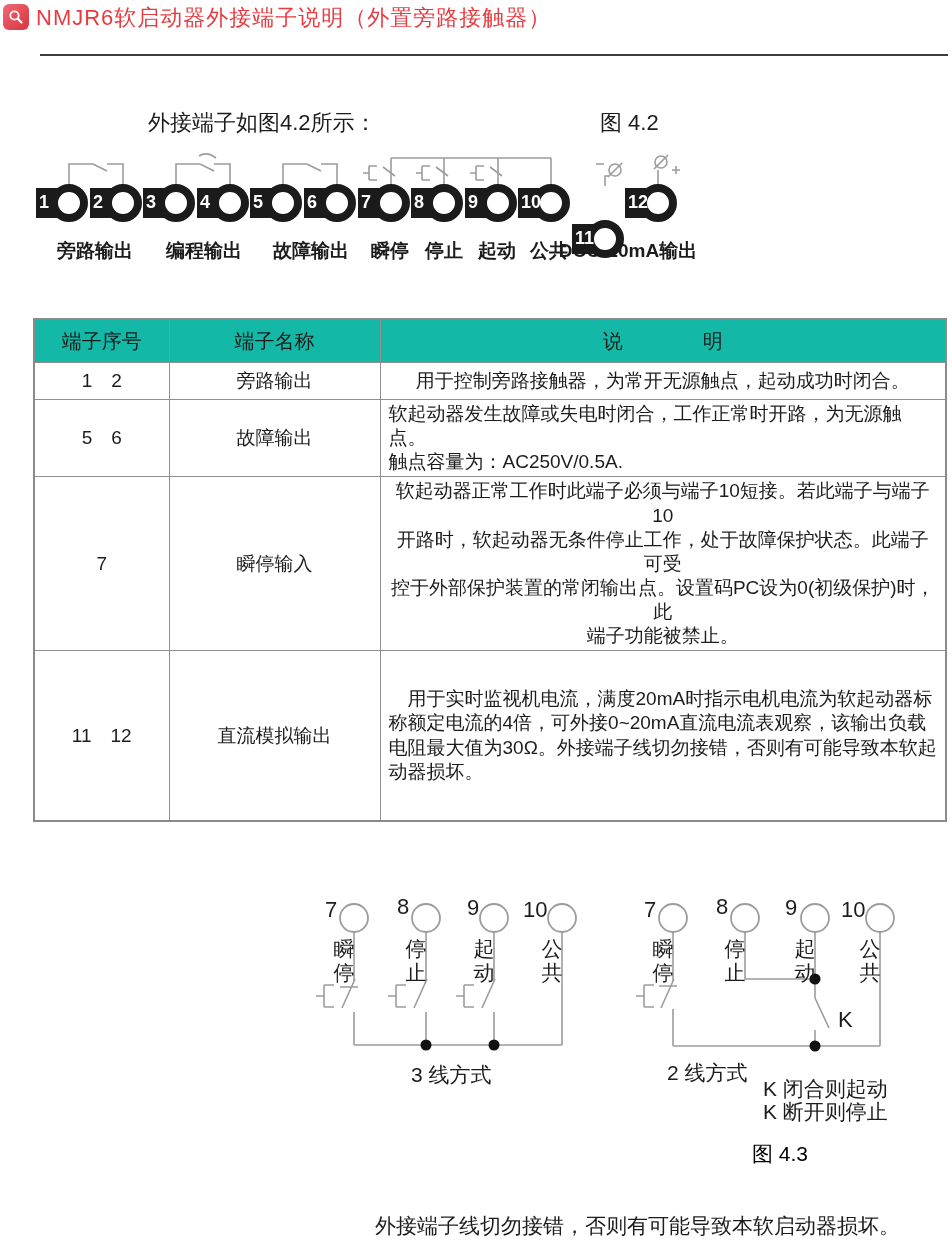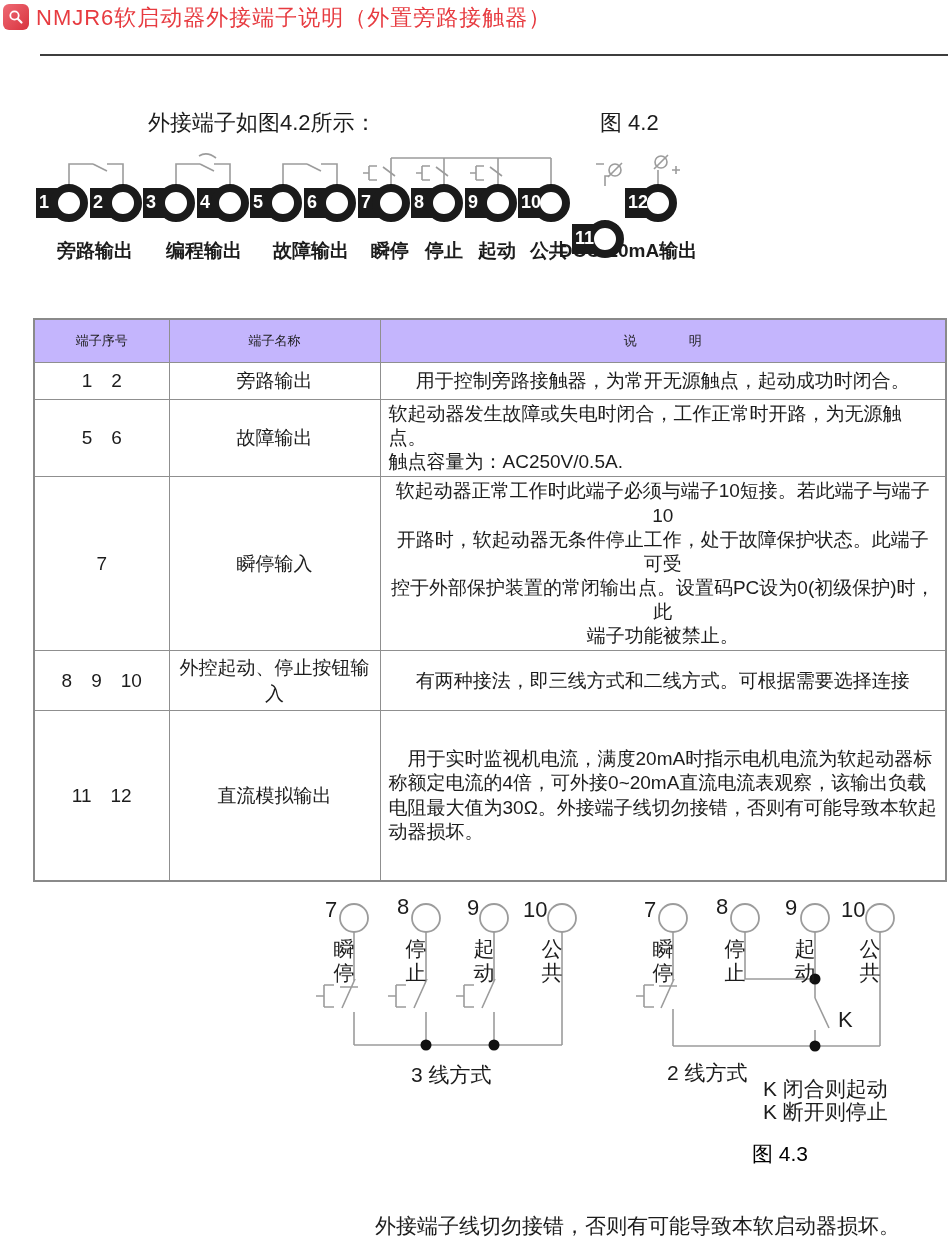--- a/index.html
+++ b/index.html
@@ -24,21 +24,21 @@
   .tring{position:absolute;left:14px;top:-4px;width:22px;height:22px;background:#fff;
          border:8px solid #1b1b1b;border-radius:50%;z-index:2;}
   .slabel{position:absolute;top:98px;transform:translateX(-50%);font-size:19px;font-weight:bold;
           white-space:nowrap;color:#1c1c1c;}
 
   
   table.spec{position:absolute;left:33px;top:318px;width:912px;border-collapse:collapse;
              table-layout:fixed;font-size:19px;color:#1c1c1c;}
   table.spec th,table.spec td{border:1px solid #8f8f8f;vertical-align:middle;padding:2px 8px;}
   table.spec{border:2px solid #8a8a8a;}
-  th.h{background:#c4b5fd;font-size:13px;font-weight:normal;text-align:center;white-space:pre;}
+  th.h{background:#14b8a6;font-size:20px;font-weight:normal;text-align:center;white-space:pre;}
   td.c-no{text-align:center;white-space:pre;}
   td.c-name{text-align:center;padding:2px 2px;}
   td.c-desc{white-space:pre-line;line-height:1.27;}
   td.c-desc.center{text-align:center;}
   col.c1{width:135px;} col.c2{width:211px;} col.c3{width:566px;}
 
   
   .diagram{position:absolute;}
   .dnum{position:absolute;font-size:22px;color:#1c1c1c;}
   .vlabel{position:absolute;width:24px;font-size:21px;line-height:1.12;text-align:center;
@@ -173,25 +173,20 @@
         <td class="c-desc ">软起动器发生故障或失电时闭合，工作正常时开路，为无源触点。
 触点容量为：AC250V/0.5A.</td>
       </tr>
       <tr style="height: 92px;">
         <td class="c-no">7</td>
         <td class="c-name">瞬停输入</td>
         <td class="c-desc center">软起动器正常工作时此端子必须与端子10短接。若此端子与端子10
 开路时，软起动器无条件停止工作，处于故障保护状态。此端子可受
 控于外部保护装置的常闭输出点。设置码PC设为0(初级保护)时，此
 端子功能被禁止。</td>
-      </tr>
-      <tr style="height: 60px;">
-        <td class="c-no">8　9　10</td>
-        <td class="c-name">外控起动、停止按钮输入</td>
-        <td class="c-desc center">有两种接法，即三线方式和二线方式。可根据需要选择连接</td>
       </tr>
       <tr style="height: 170px;">
         <td class="c-no">11　12</td>
         <td class="c-name">直流模拟输出</td>
         <td class="c-desc ">　用于实时监视机电流，满度20mA时指示电机电流为软起动器标
 称额定电流的4倍，可外接0~20mA直流电流表观察，该输出负载
 电阻最大值为30Ω。外接端子线切勿接错，否则有可能导致本软起
 动器损坏。</td>
       </tr>
     </tbody>

